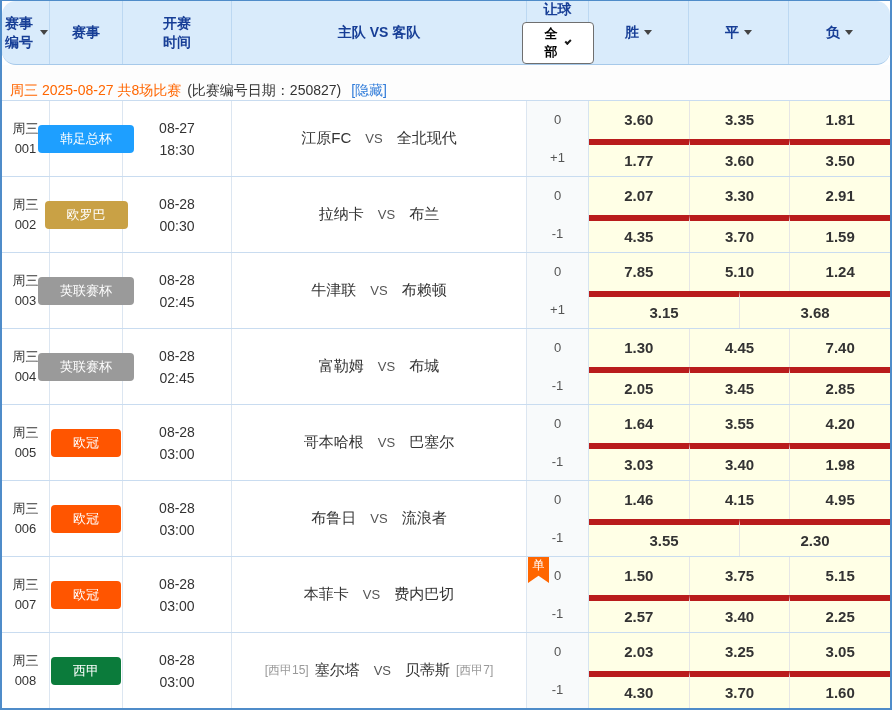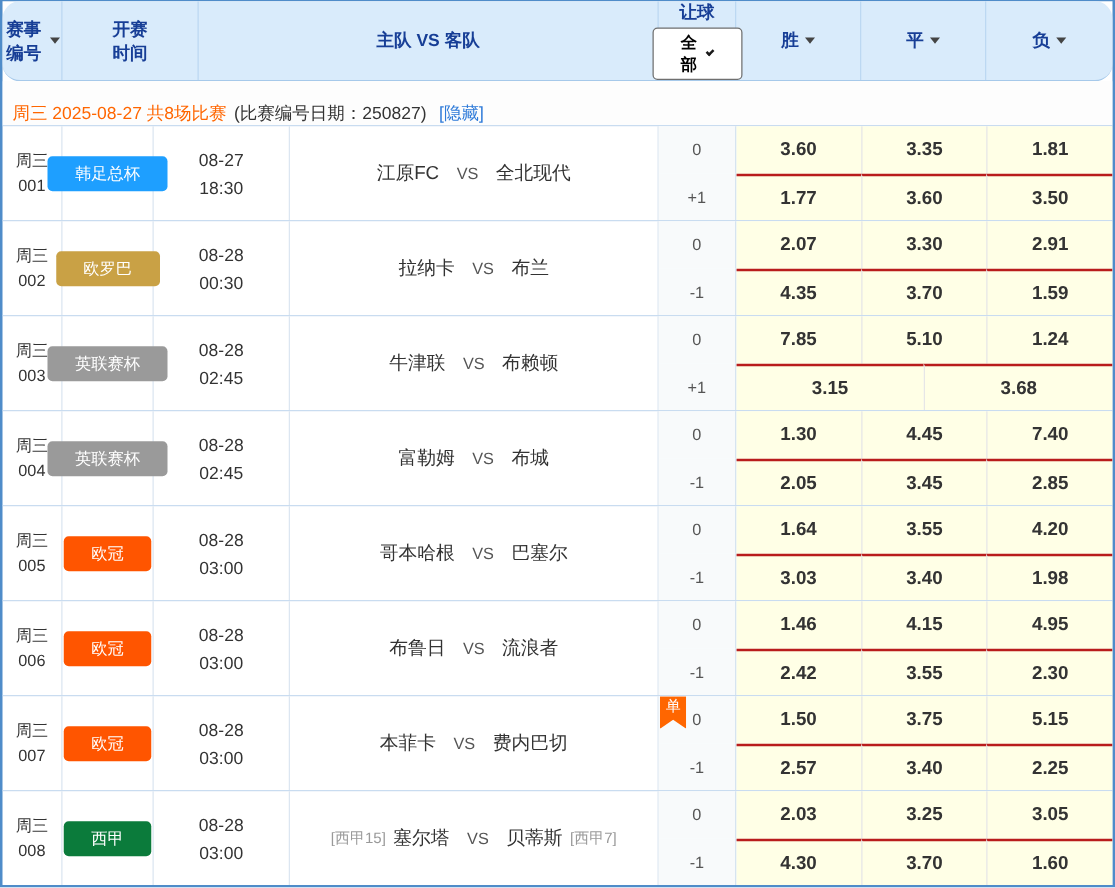--- a/index.html
+++ b/index.html
@@ -78,31 +78,34 @@
     background:#FF6600; color:#fff; font-size:12px; text-align:center;
     line-height:17px; clip-path:polygon(0 0,100% 0,100% 100%,50% 72%,0 100%);
     z-index:2;
   }
   .single-badge:empty{ display:none; }
   .ocell{
     flex:1; background:#FFFFE6; display:flex; align-items:center; justify-content:center;
     font-size:15px; font-weight:bold; color:#333; cursor:pointer;
   }
   .ocell + .ocell{ border-left:1px solid #E6E6E6; }
-  .subrow + .subrow .ocell{ border-top:2px solid #b91c1c; }
+  .subrow + .subrow .ocell{ border-top:6px solid #b91c1c; }
 </style>
 </head>
 <body>
 
 <div class="wrap">
 
   <div class="thead">
     <div class="th w1">
       <span class="twolines">赛事编号</span>
       <i class="caret"></i>
+    </div>
+    <div class="th w2">
+      <span>赛事</span>
     </div>
     <div class="th w3">
       <span class="twolines">开赛时间</span>
     </div>
     <div class="th w4">
       <span>主队 VS 客队</span>
     </div>
     <div class="th w5">
       <div class="hstack">
         <span>让球</span>
@@ -357,21 +360,20 @@
           <span>0</span>
         </div>
         <div class="ocell">1.46</div>
         <div class="ocell">4.15</div>
         <div class="ocell">4.95</div>
       </div>
       <div class="subrow">
         <div class="hcell">
           <span>-1</span>
         </div>
-        <div class="ocell">2.42</div>
         <div class="ocell">3.55</div>
         <div class="ocell">2.30</div>
       </div>
     </div>
   </div>
 
   <div class="mrow">
     <div class="cell numcell">
       <div>周三</div>
       <div>007</div>

